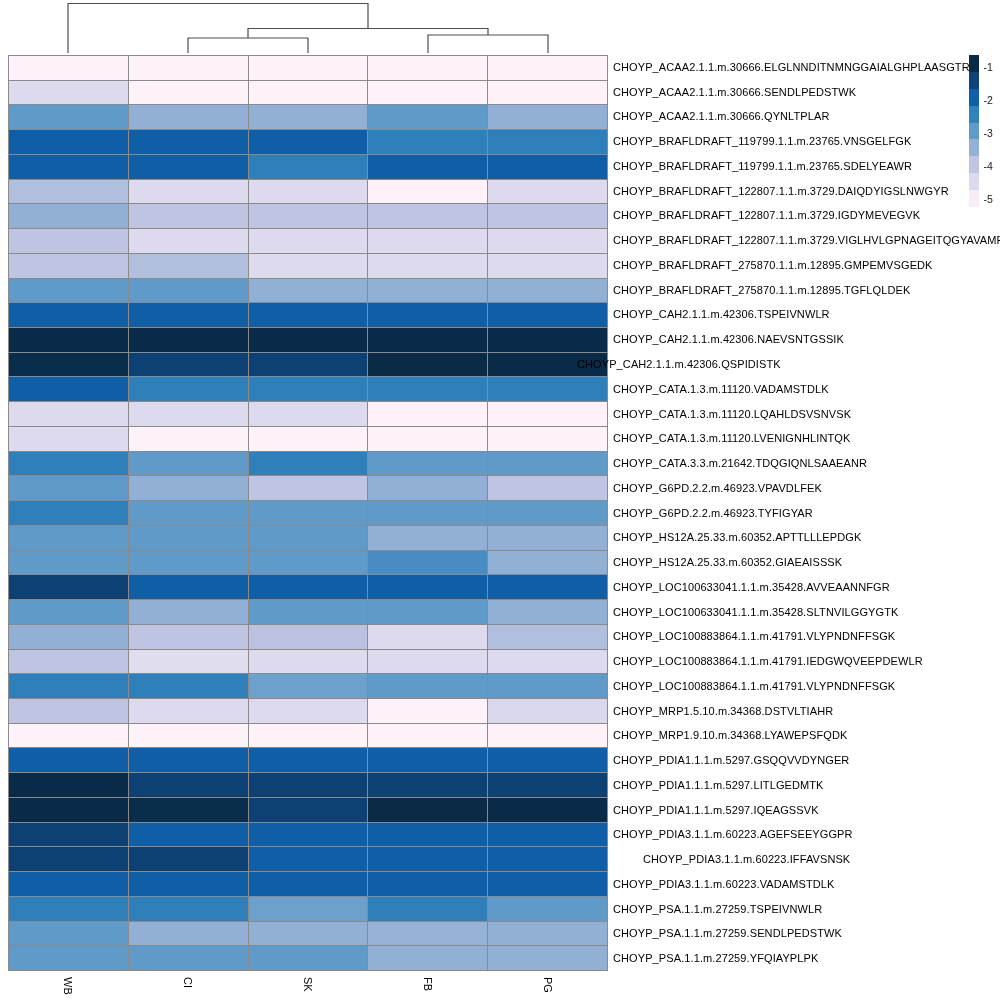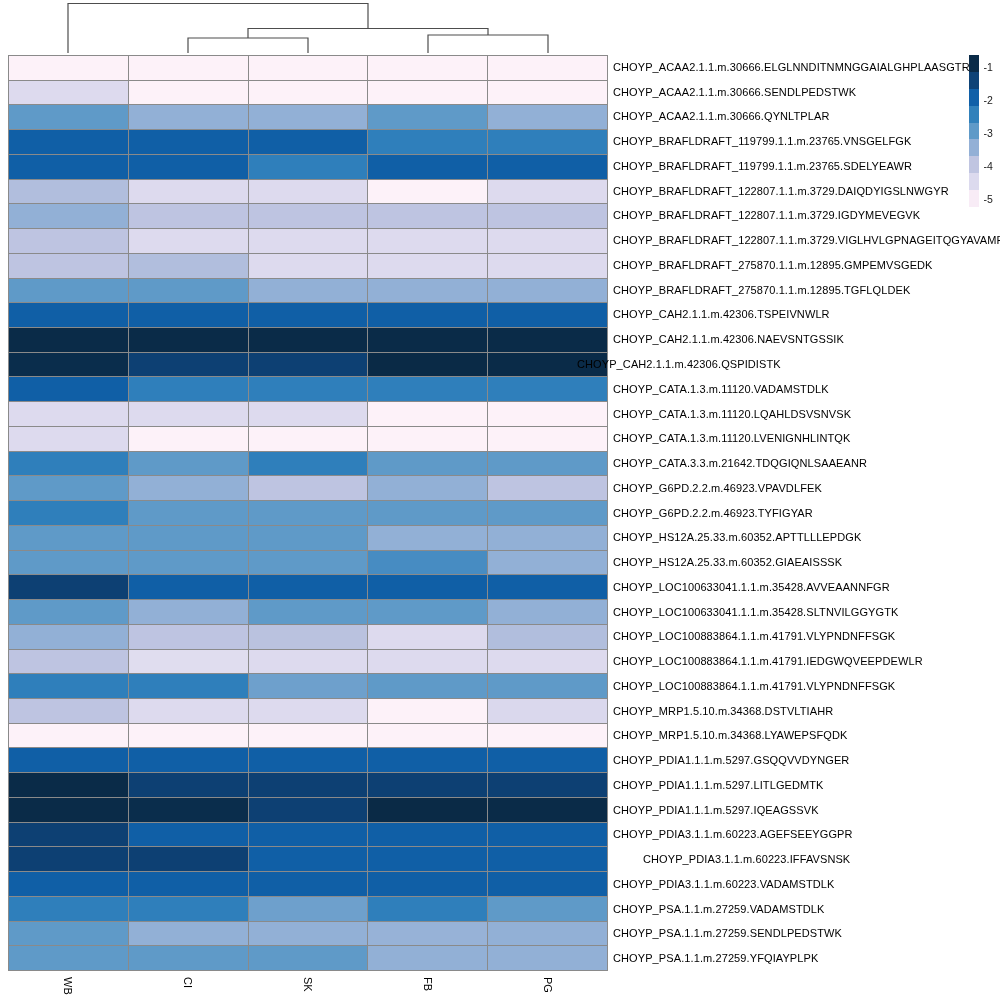--- a/index.html
+++ b/index.html
@@ -245,28 +245,28 @@
       <div class="row-label" style="left:613px;top:481.7px">CHOYP_G6PD.2.2.m.46923.VPAVDLFEK</div>
       <div class="row-label" style="left:613px;top:506.5px">CHOYP_G6PD.2.2.m.46923.TYFIGYAR</div>
       <div class="row-label" style="left:613px;top:531.3px">CHOYP_HS12A.25.33.m.60352.APTTLLLEPDGK</div>
       <div class="row-label" style="left:613px;top:556.0px">CHOYP_HS12A.25.33.m.60352.GIAEAISSSK</div>
       <div class="row-label" style="left:613px;top:580.8px">CHOYP_LOC100633041.1.1.m.35428.AVVEAANNFGR</div>
       <div class="row-label" style="left:613px;top:605.5px">CHOYP_LOC100633041.1.1.m.35428.SLTNVILGGYGTK</div>
       <div class="row-label" style="left:613px;top:630.3px">CHOYP_LOC100883864.1.1.m.41791.VLYPNDNFFSGK</div>
       <div class="row-label" style="left:613px;top:655.0px">CHOYP_LOC100883864.1.1.m.41791.IEDGWQVEEPDEWLR</div>
       <div class="row-label" style="left:613px;top:679.8px">CHOYP_LOC100883864.1.1.m.41791.VLYPNDNFFSGK</div>
       <div class="row-label" style="left:613px;top:704.6px">CHOYP_MRP1.5.10.m.34368.DSTVLTIAHR</div>
-      <div class="row-label" style="left:613px;top:729.3px">CHOYP_MRP1.5.10.m.34368.LYAWEPSFQDK</div>
+      <div class="row-label" style="left:613px;top:729.3px">CHOYP_MRP1.9.10.m.34368.LYAWEPSFQDK</div>
       <div class="row-label" style="left:613px;top:754.1px">CHOYP_PDIA1.1.1.m.5297.GSQQVVDYNGER</div>
       <div class="row-label" style="left:613px;top:778.8px">CHOYP_PDIA1.1.1.m.5297.LITLGEDMTK</div>
       <div class="row-label" style="left:613px;top:803.6px">CHOYP_PDIA1.1.1.m.5297.IQEAGSSVK</div>
       <div class="row-label" style="left:613px;top:828.3px">CHOYP_PDIA3.1.1.m.60223.AGEFSEEYGGPR</div>
       <div class="row-label" style="left:643px;top:853.1px">CHOYP_PDIA3.1.1.m.60223.IFFAVSNSK</div>
       <div class="row-label" style="left:613px;top:877.9px">CHOYP_PDIA3.1.1.m.60223.VADAMSTDLK</div>
-      <div class="row-label" style="left:613px;top:902.6px">CHOYP_PSA.1.1.m.27259.VADAMSTDLK</div>
+      <div class="row-label" style="left:613px;top:902.6px">CHOYP_PSA.1.1.m.27259.TSPEIVNWLR</div>
       <div class="row-label" style="left:613px;top:927.4px">CHOYP_PSA.1.1.m.27259.SENDLPEDSTWK</div>
       <div class="row-label" style="left:613px;top:952.1px">CHOYP_PSA.1.1.m.27259.YFQIAYPLPK</div>
     </div>
   <div id="col-labels">
       <div class="col-label" style="left:73.5px;top:977px">WB</div>
       <div class="col-label" style="left:193.5px;top:977px">CI</div>
       <div class="col-label" style="left:313.5px;top:977px">SK</div>
       <div class="col-label" style="left:433.5px;top:977px">FB</div>
       <div class="col-label" style="left:553.5px;top:977px">PG</div>
     </div>

